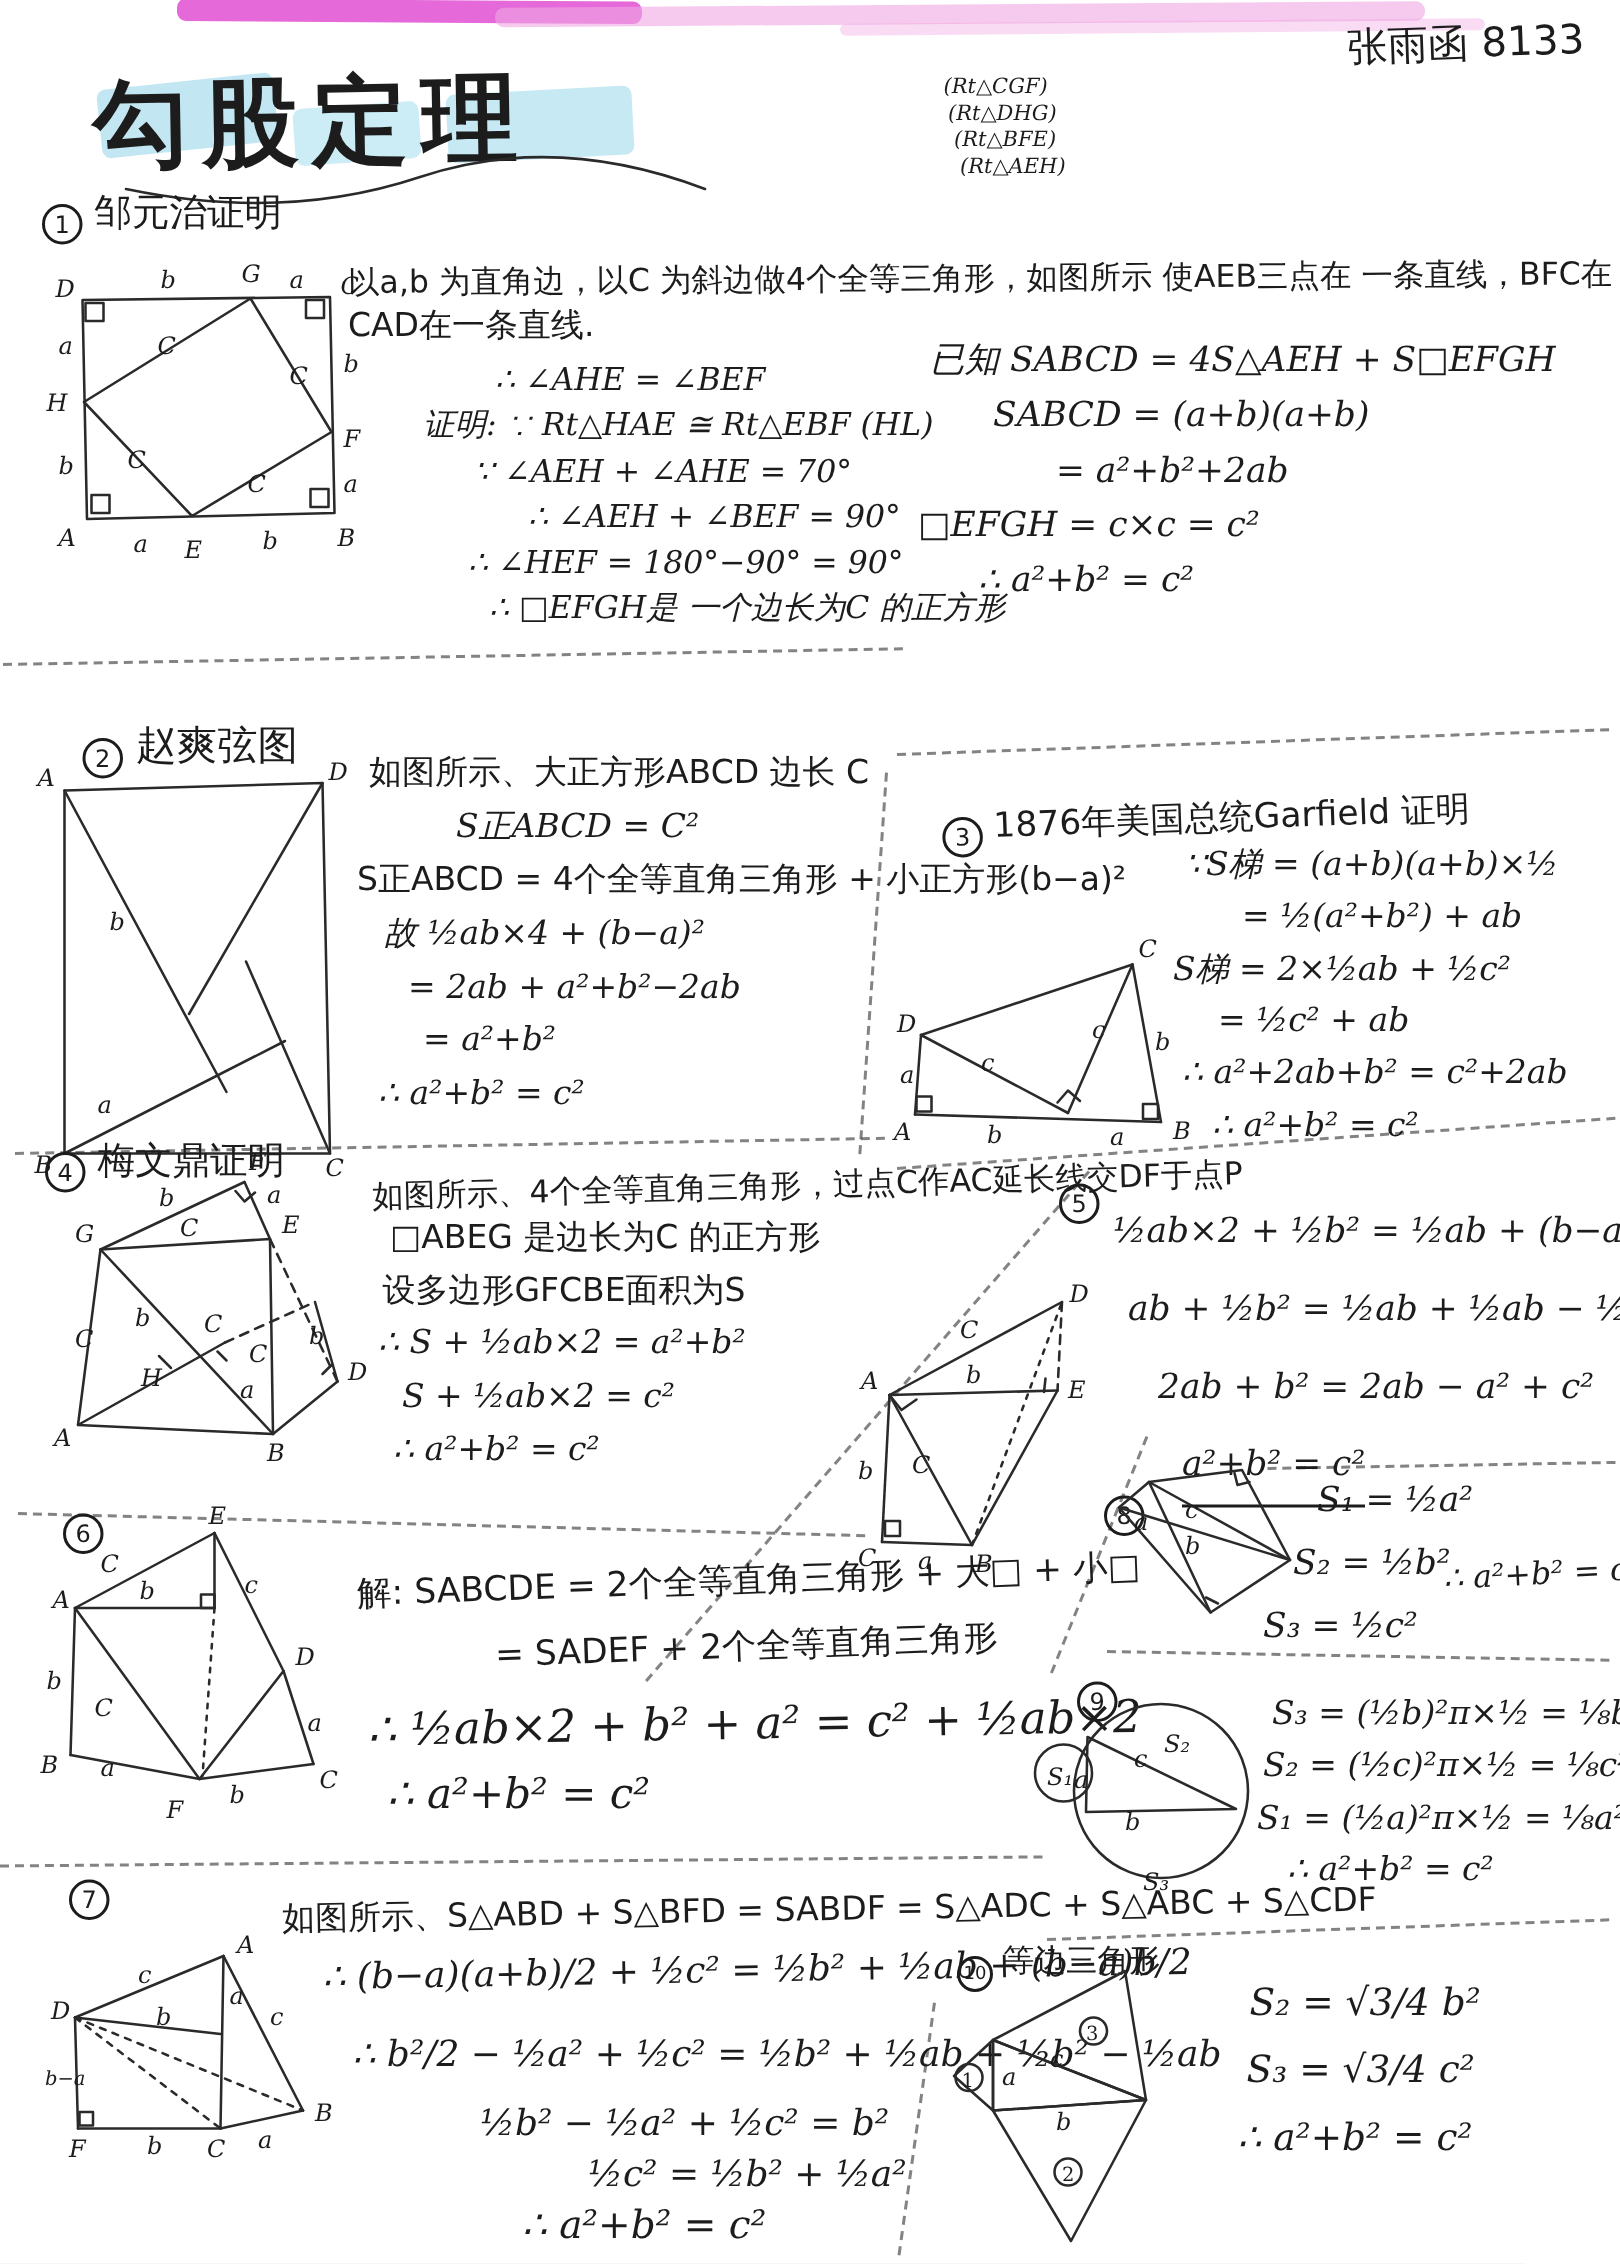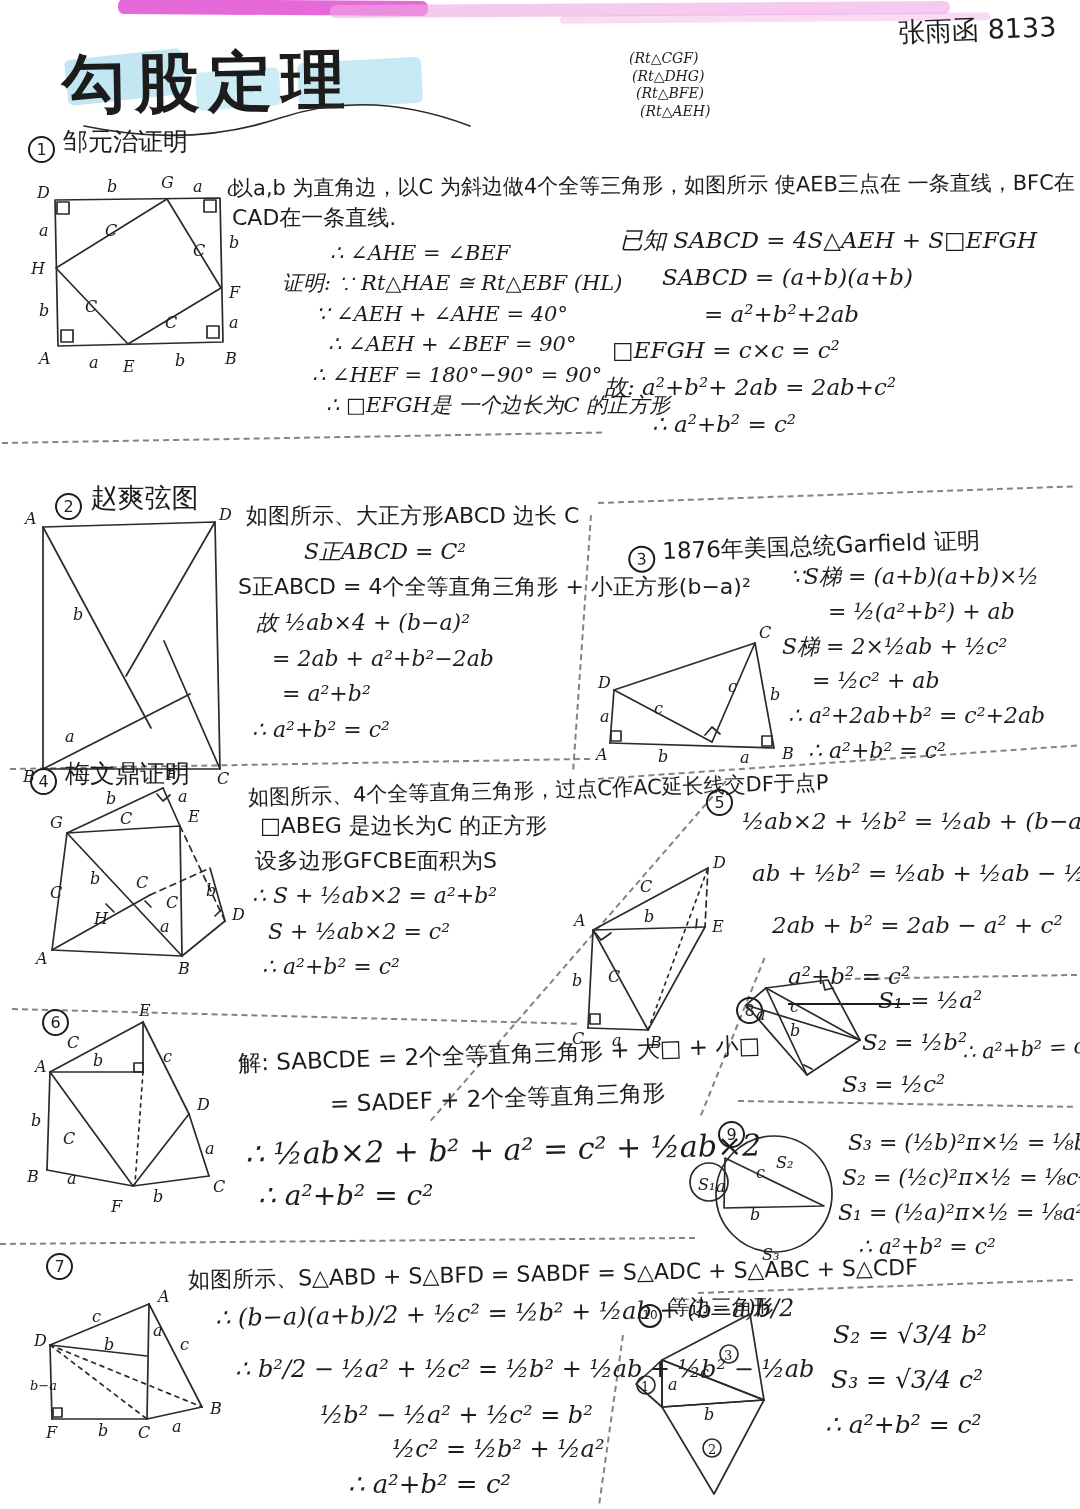--- a/index.html
+++ b/index.html
@@ -81,32 +81,31 @@
     <text x="204" y="158">a</text>
     <text x="80" y="66">C</text>
     <text x="168" y="86">C</text>
     <text x="60" y="142">C</text>
     <text x="140" y="158">C</text>
   </svg>
 
   <div class="t f" style="left:282px;top:238px;font-size:21px;line-height:1.45;">
     <div style="margin-left:48px">∴ ∠AHE = ∠BEF</div>
     <div>证明: ∵ Rt△HAE ≅ Rt△EBF (HL)</div>
-    <div style="margin-left:34px">∵ ∠AEH + ∠AHE = 40°</div>
-    <div style="margin-left:46px">∴ ∠AEH + ∠BEF = 90°</div>
+    <div style="margin-left:34px">∵ ∠AEH + ∠AHE = 70°</div>
+    <div style="margin-left:70px">∴ ∠AEH + ∠BEF = 90°</div>
     <div style="margin-left:30px">∴ ∠HEF = 180°−90° = 90°</div>
     <div style="margin-left:44px">∴ □EFGH是 一个边长为C 的正方形</div>
   </div>
 
   <div class="t f" style="left:600px;top:222px;font-size:23px;line-height:1.6;">
     <div style="margin-left:20px">已知 SABCD = 4S△AEH + S□EFGH</div>
     <div style="margin-left:62px">SABCD = (a+b)(a+b)</div>
     <div style="margin-left:104px">= a²+b²+2ab</div>
     <div style="margin-left:12px">□EFGH = c×c = c²</div>
-    <div style="margin-left:4px">故: a²+b²+ 2ab = 2ab+c²</div>
     <div style="margin-left:52px">∴ a²+b² = c²</div>
   </div>
 
   <div class="dash" style="left:2px;top:442px;width:600px;transform:rotate(-1deg);"></div>
   <div class="dash" style="left:598px;top:502px;width:475px;transform:rotate(-2deg);"></div>
   <div class="dashv" style="left:590px;top:515px;height:255px;transform:rotate(4deg);"></div>
   <div class="dash" style="left:10px;top:768px;width:580px;transform:rotate(-1deg);"></div>
   <div class="dash" style="left:598px;top:778px;width:480px;transform:rotate(-4deg);"></div>
   <div class="dash" style="left:430px;top:1120px;width:450px;transform:rotate(-49deg);"></div>
   <div class="dash" style="left:700px;top:1115px;width:170px;transform:rotate(-68deg);"></div>

